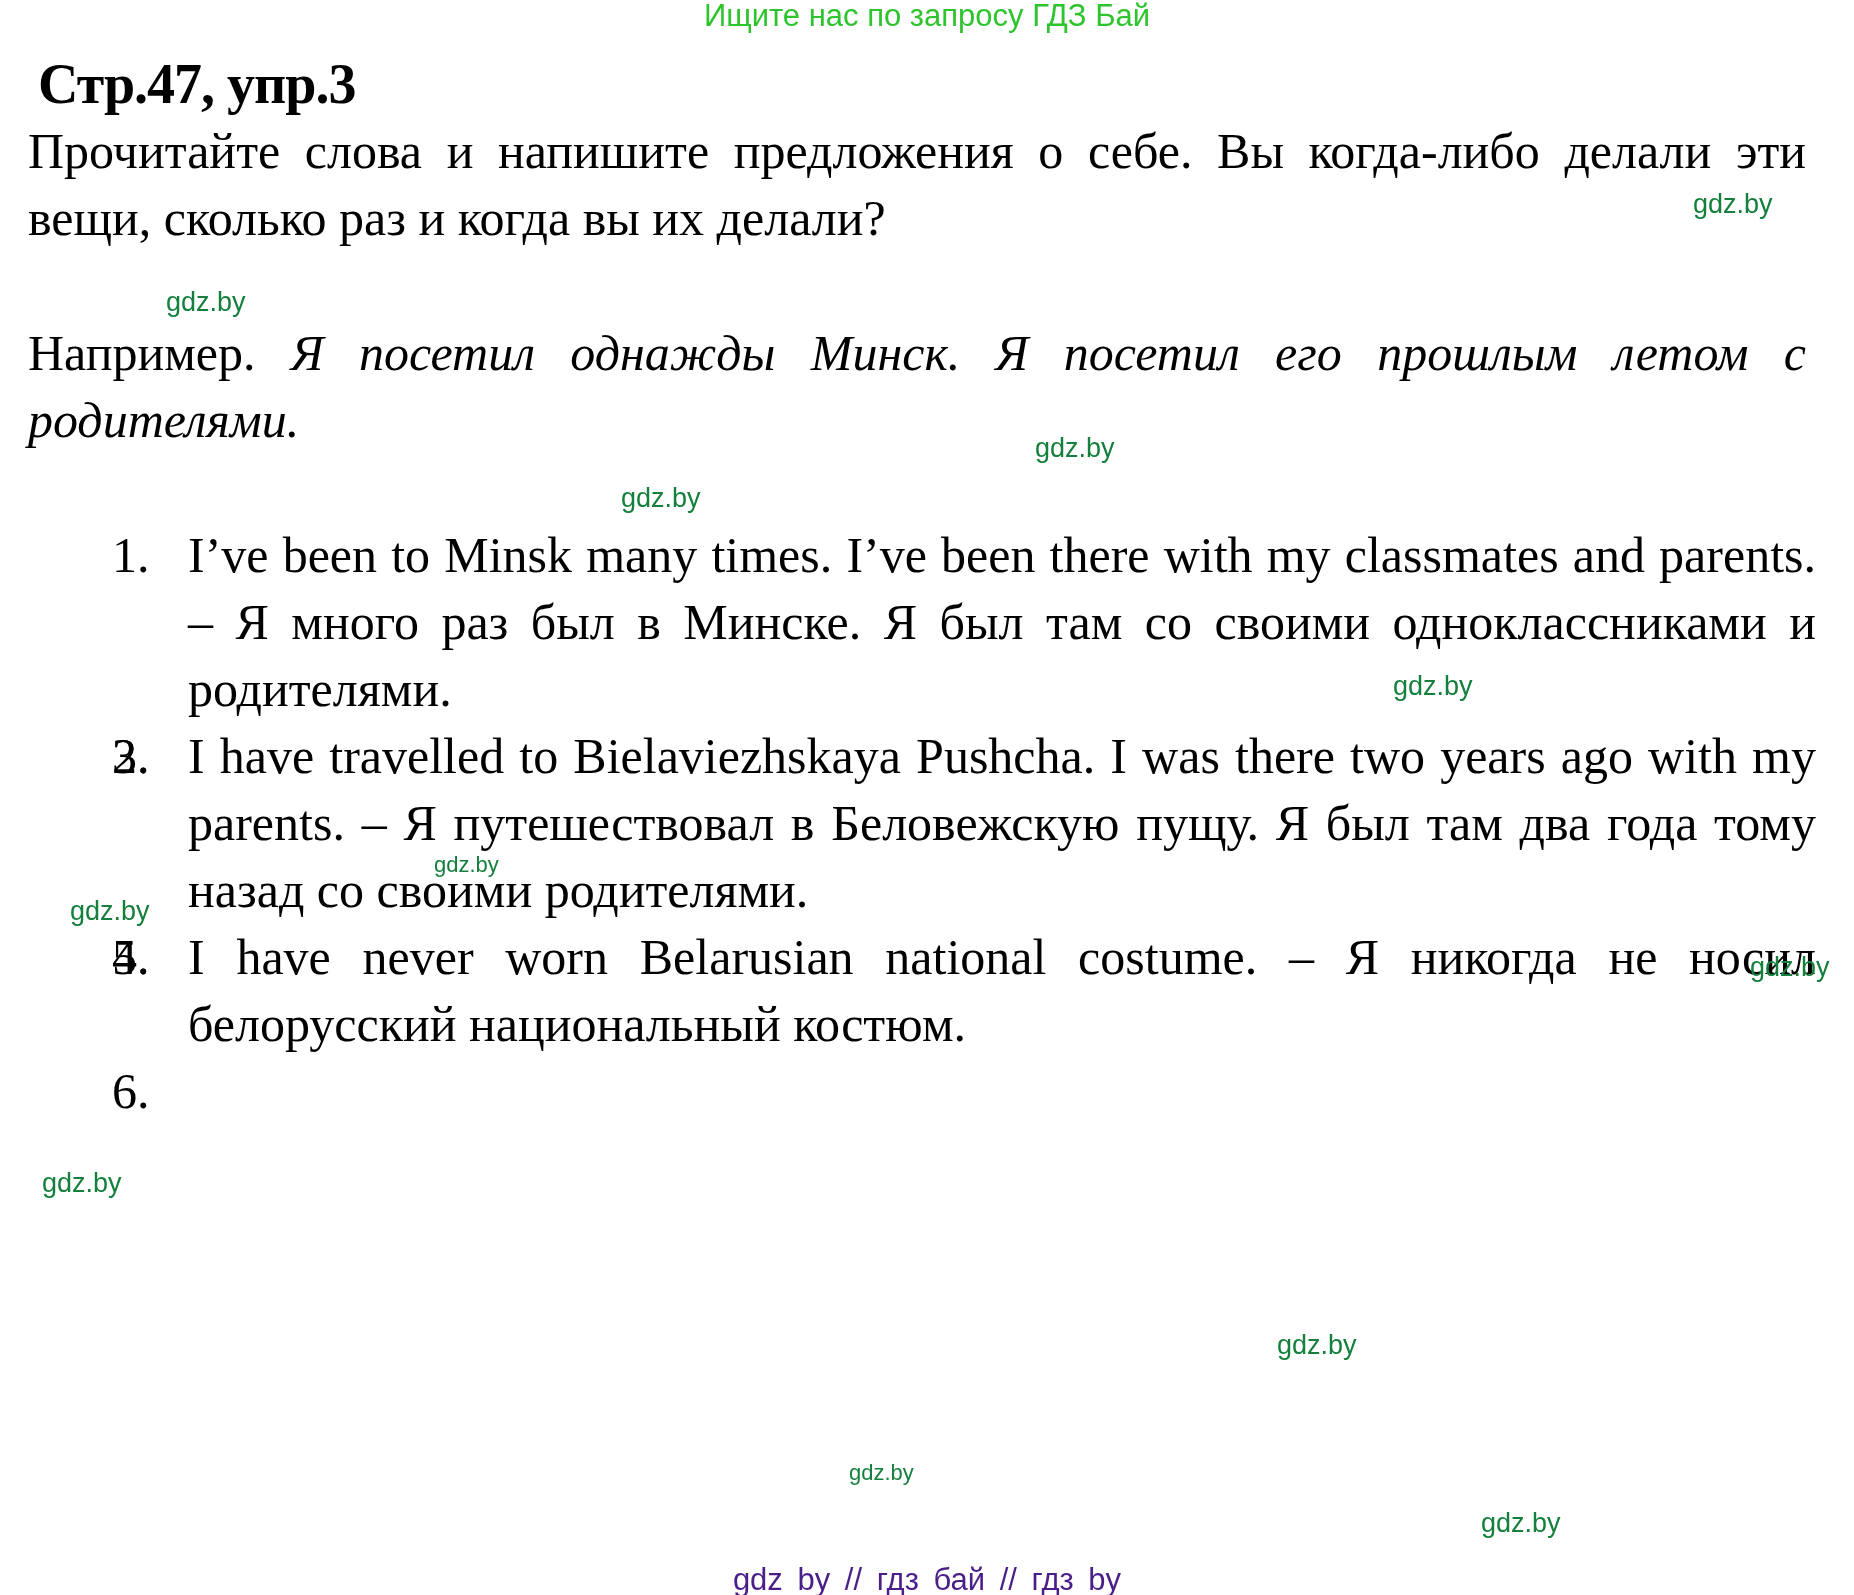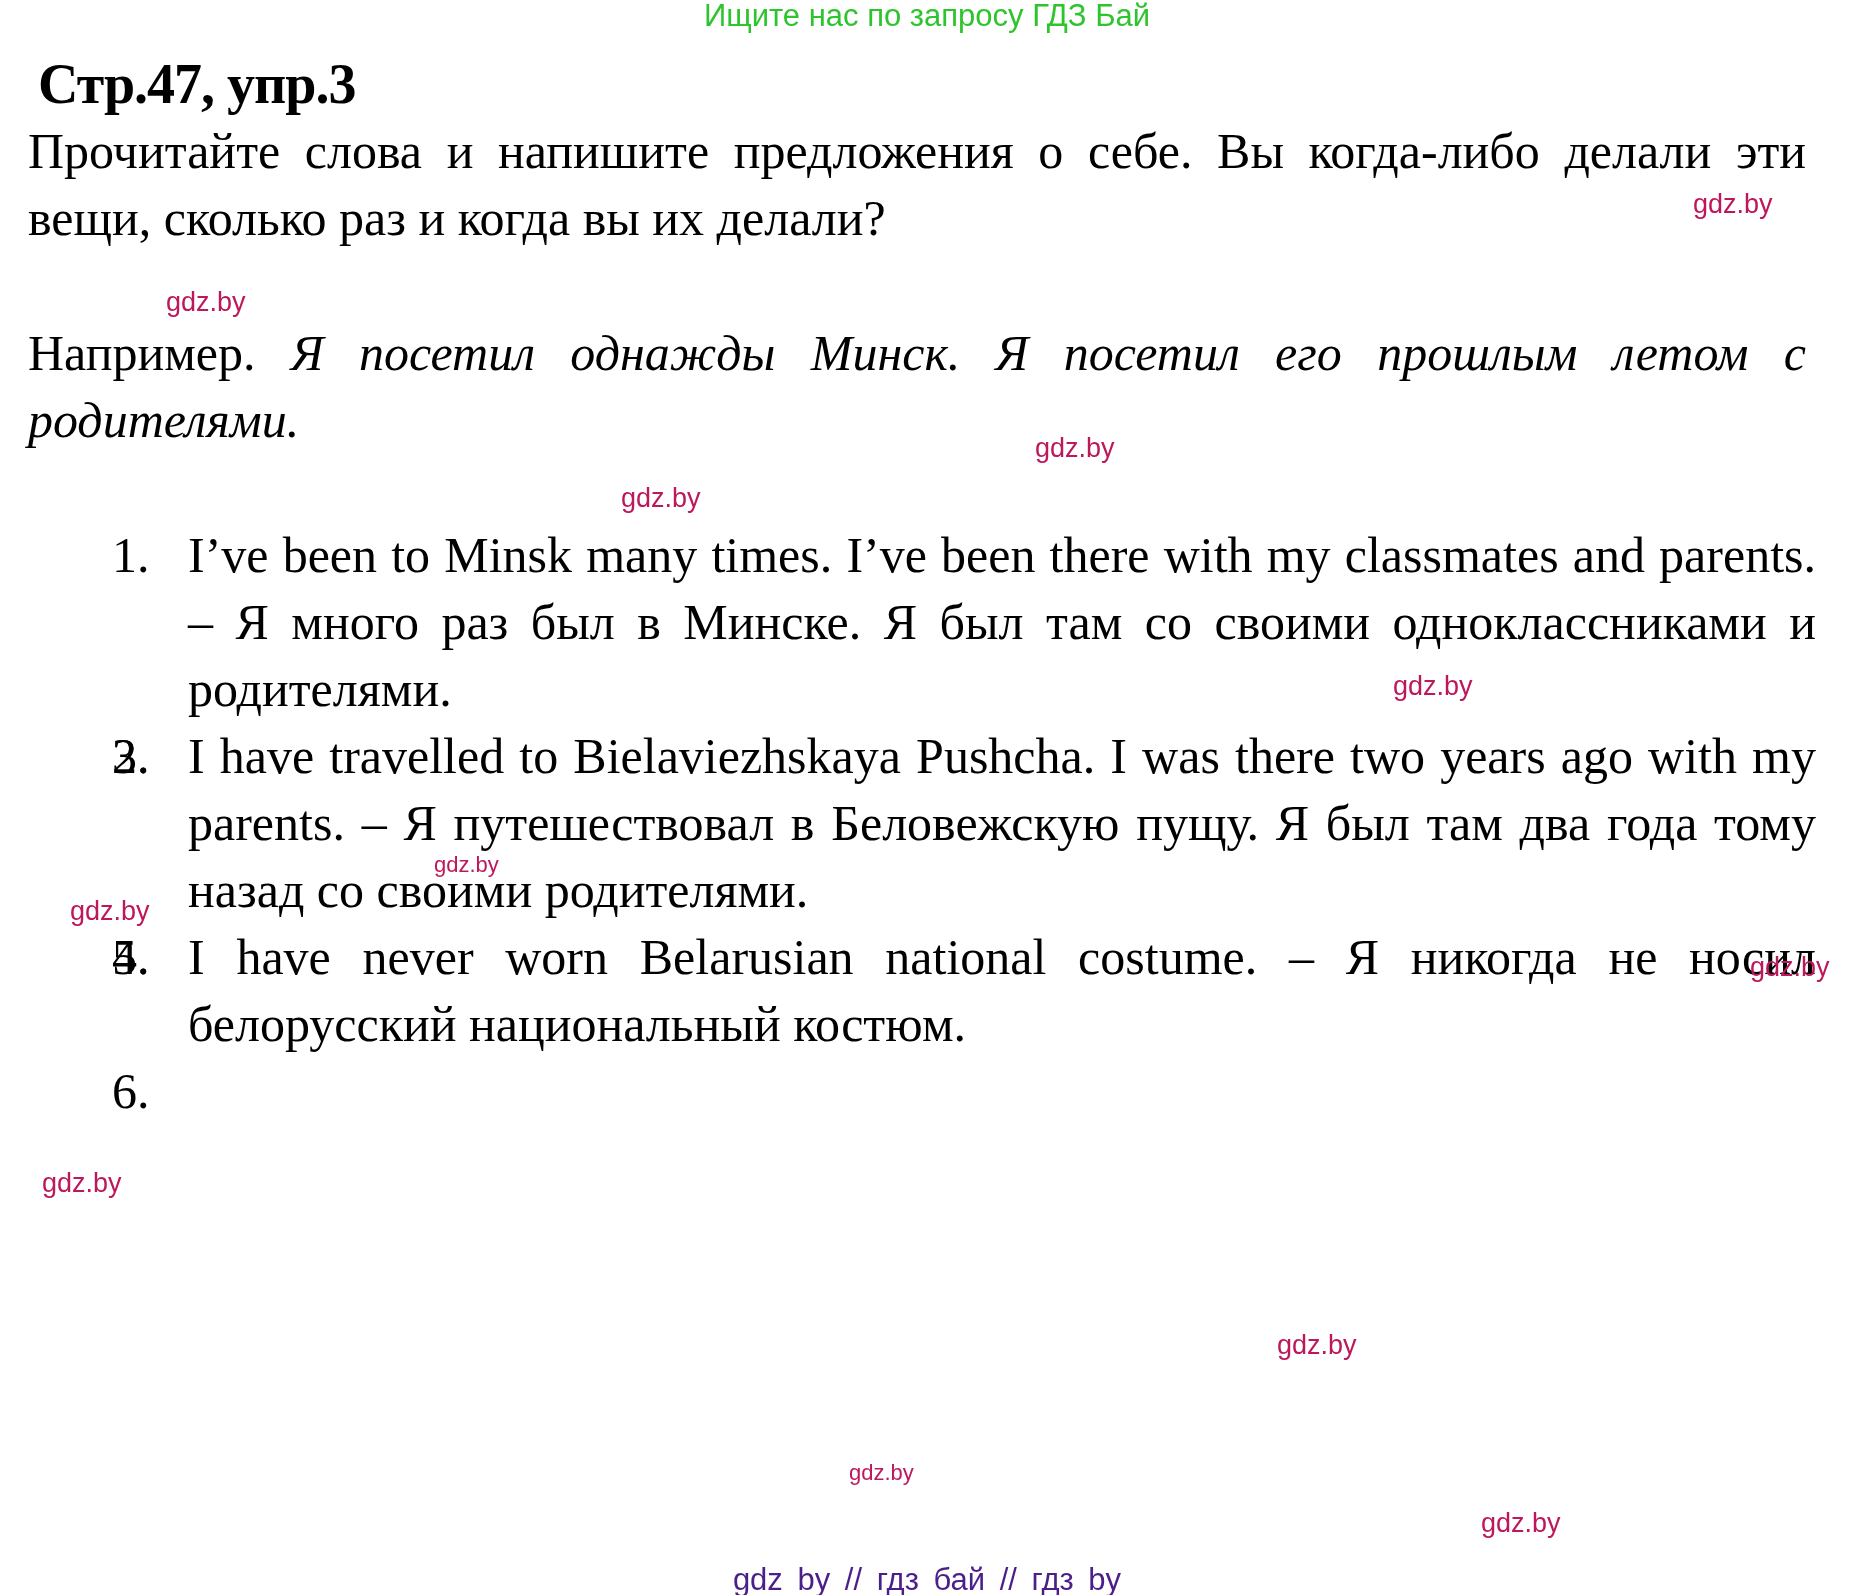--- a/index.html
+++ b/index.html
@@ -6,21 +6,21 @@
   body{width:1854px;height:1595px;position:relative;overflow:hidden;font-family:"Liberation Serif","DejaVu Serif",serif;color:#000;}
   .banner{position:absolute;top:-2px;left:0;width:1854px;text-align:center;font-family:"Liberation Sans","DejaVu Sans",sans-serif;font-size:31px;color:#2ec42e;}
   .title{position:absolute;left:38px;top:52px;font-size:56px;font-weight:bold;letter-spacing:-1px;}
   .para{position:absolute;left:28px;width:1778px;font-size:50px;line-height:67px;text-align:justify;text-align-last:left;}
   .p1{top:118px;}
   .p2{top:320px;}
   .it{font-style:italic;}
   .list{position:absolute;left:0;top:522px;width:1854px;}
   .item{position:relative;padding-left:188px;width:1628px;font-size:50px;line-height:67px;text-align:justify;text-align-last:left;}
   .num{position:absolute;left:112px;top:0;}
-  .wm{position:absolute;font-family:"Liberation Sans","DejaVu Sans",sans-serif;font-size:27px;color:#be185d;}
+  .wm{position:absolute;font-family:"Liberation Sans","DejaVu Sans",sans-serif;font-size:27px;color:#15803d;}
   .wm.sm{font-size:22px;}
   .footer{position:absolute;left:0;top:1562px;width:1854px;text-align:center;font-family:"Liberation Sans","DejaVu Sans",sans-serif;font-size:31px;color:#4b1f8a;word-spacing:6px;}
 </style>
 </head>
 <body>
 
 <div class="banner">Ищите нас по запросу ГДЗ Бай</div>
 
 <div class="title">Стр.47, упр.3</div>
 

